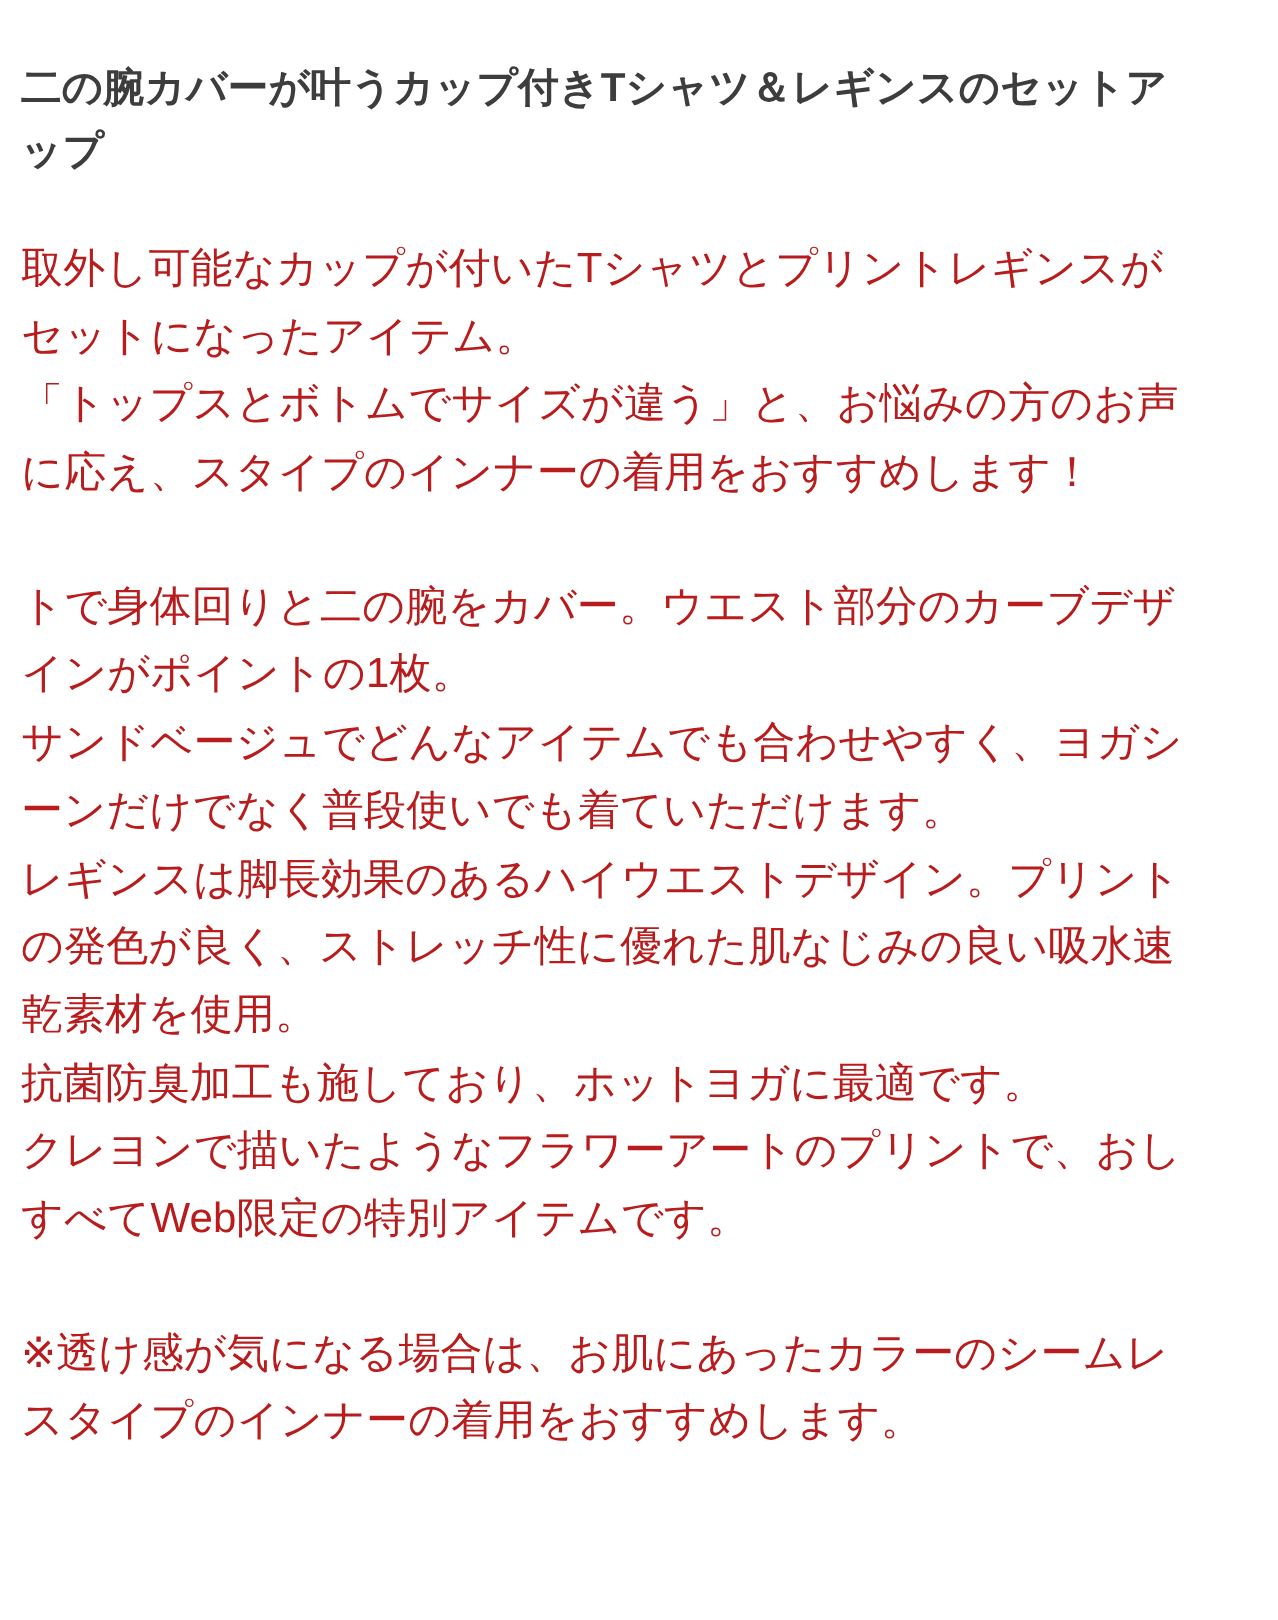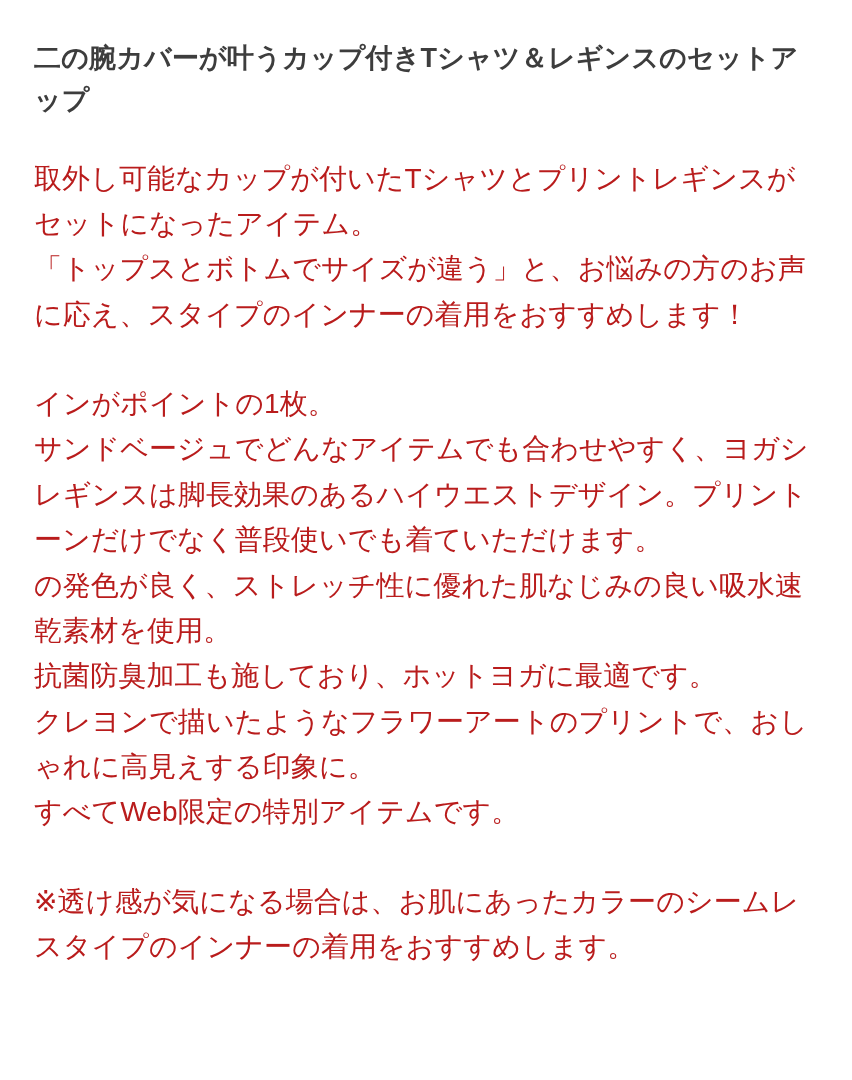--- a/index.html
+++ b/index.html
@@ -11,21 +11,21 @@
     width: 852px;
     min-height: 1080px;
     font-family: "Liberation Sans", "DejaVu Sans", sans-serif;
     color: #4a4a4a;
     -webkit-font-smoothing: antialiased;
   }
   .page {
     box-sizing: border-box;
     width: 852px;
     min-height: 1080px;
-    padding: 38px 34px 20px 34px;
+    padding: 38px 34px 20px 14px;
     background: #ffffff;
   }
   .product-title {
     font-size: 27px;
     font-weight: bold;
     line-height: 1.55;
     color: #3d3d3d;
     letter-spacing: 0.2px;
     margin: 0 0 34px 0;
     max-width: 790px;
@@ -53,29 +53,29 @@
   <h1 class="product-title">二の腕カバーが叶うカップ付きTシャツ＆レギンスのセットアップ</h1>
 
   <div class="desc-block">
     <span class="desc-line">取外し可能なカップが付いたTシャツとプリントレギンスが</span>
     <span class="desc-line">セットになったアイテム。</span>
     <span class="desc-line">「トップスとボトムでサイズが違う」と、お悩みの方のお声</span>
     <span class="desc-line">に応え、スタイプのインナーの着用をおすすめします！</span>
   </div>
 
   <div class="desc-block">
+    <span class="desc-line">トで身体回りと二の腕をカバー。ウエスト部分のカーブデザ</span>
     <span class="desc-line">インがポイントの1枚。</span>
     <span class="desc-line">サンドベージュでどんなアイテムでも合わせやすく、ヨガシ</span>
+    <span class="desc-line">ーンだけでなく普段使いでも着ていただけます。</span>
     <span class="desc-line">レギンスは脚長効果のあるハイウエストデザイン。プリント</span>
-    <span class="desc-line">ーンだけでなく普段使いでも着ていただけます。</span>
     <span class="desc-line">の発色が良く、ストレッチ性に優れた肌なじみの良い吸水速</span>
     <span class="desc-line">乾素材を使用。</span>
     <span class="desc-line">抗菌防臭加工も施しており、ホットヨガに最適です。</span>
     <span class="desc-line">クレヨンで描いたようなフラワーアートのプリントで、おし</span>
-    <span class="desc-line">ゃれに高見えする印象に。</span>
     <span class="desc-line">すべてWeb限定の特別アイテムです。</span>
   </div>
 
   <div class="desc-block">
     <span class="desc-line">※透け感が気になる場合は、お肌にあったカラーのシームレ</span>
     <span class="desc-line">スタイプのインナーの着用をおすすめします。</span>
   </div>
 
 </div>
 

